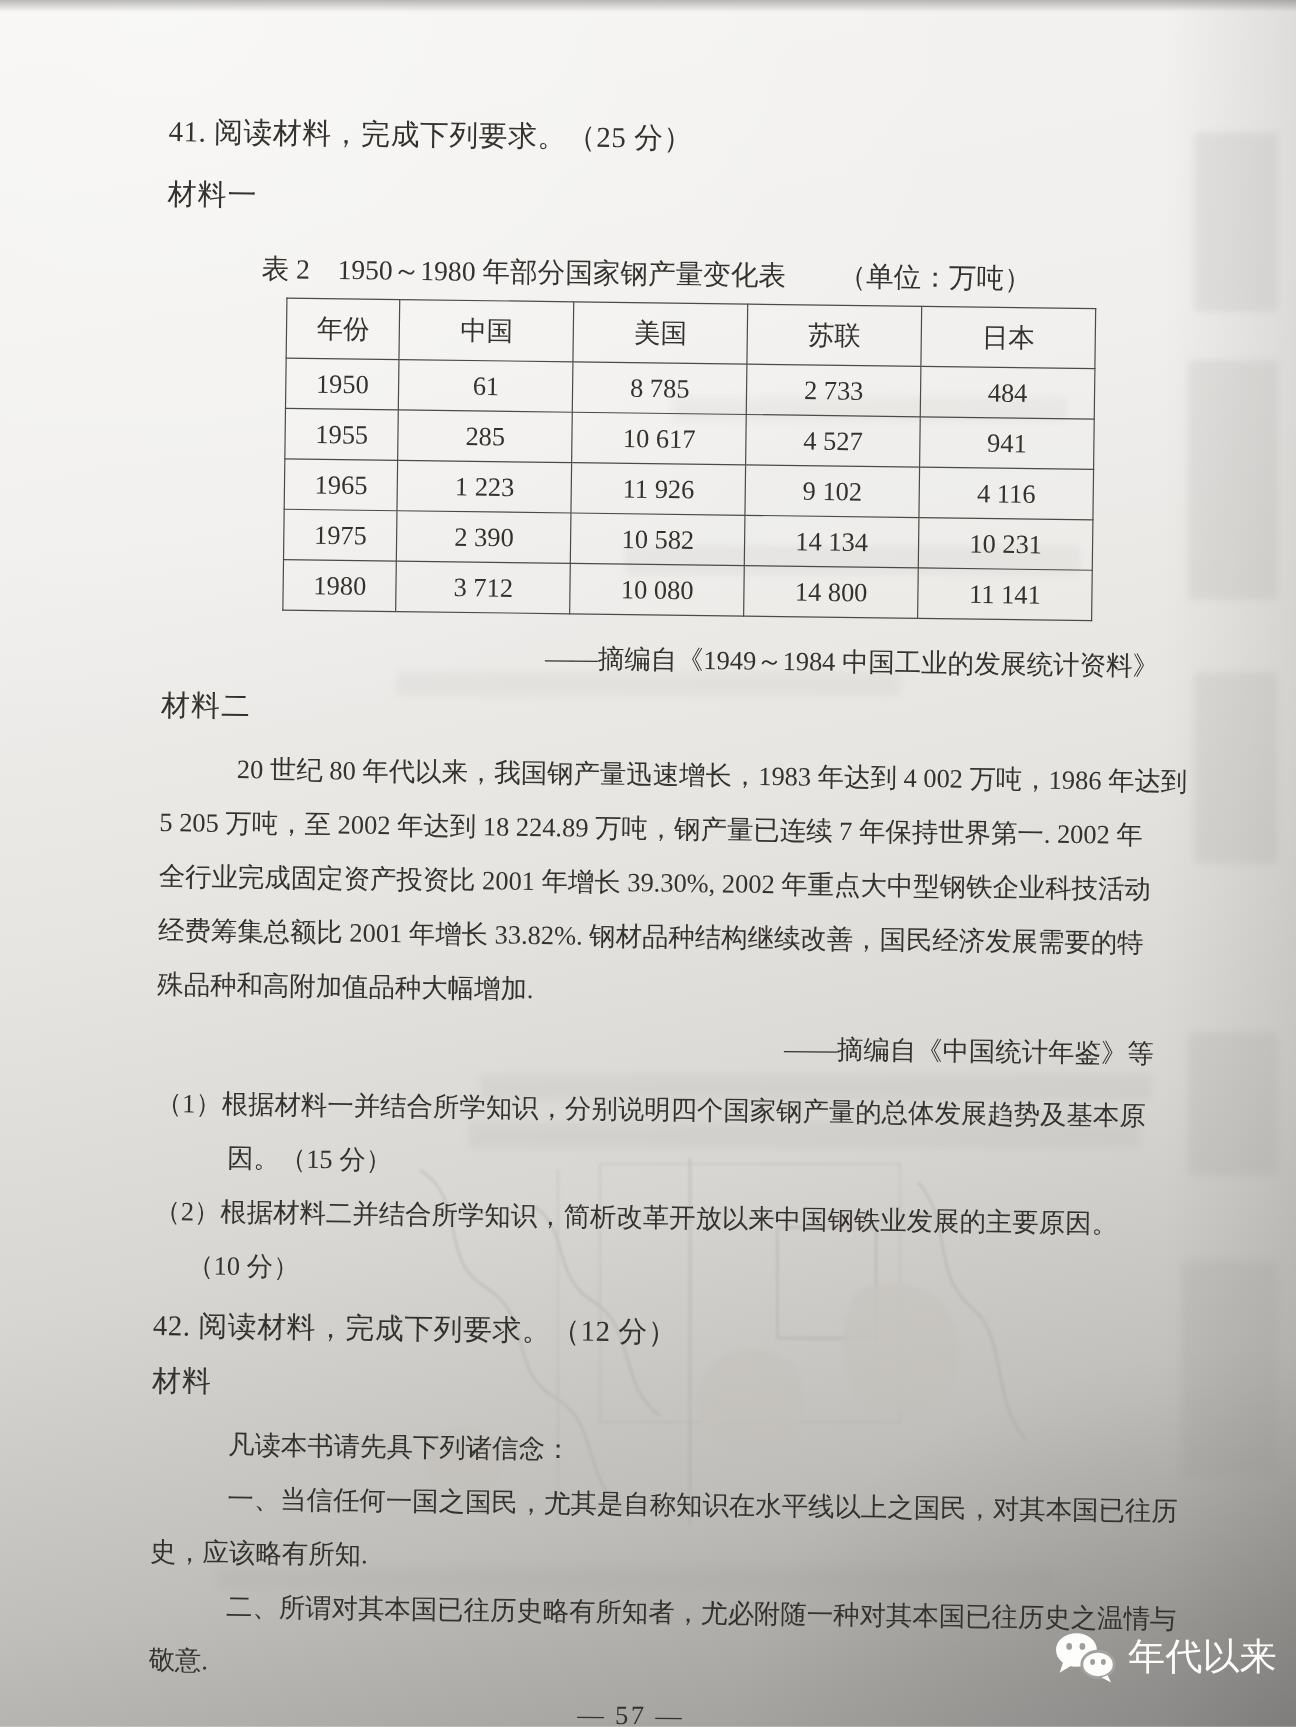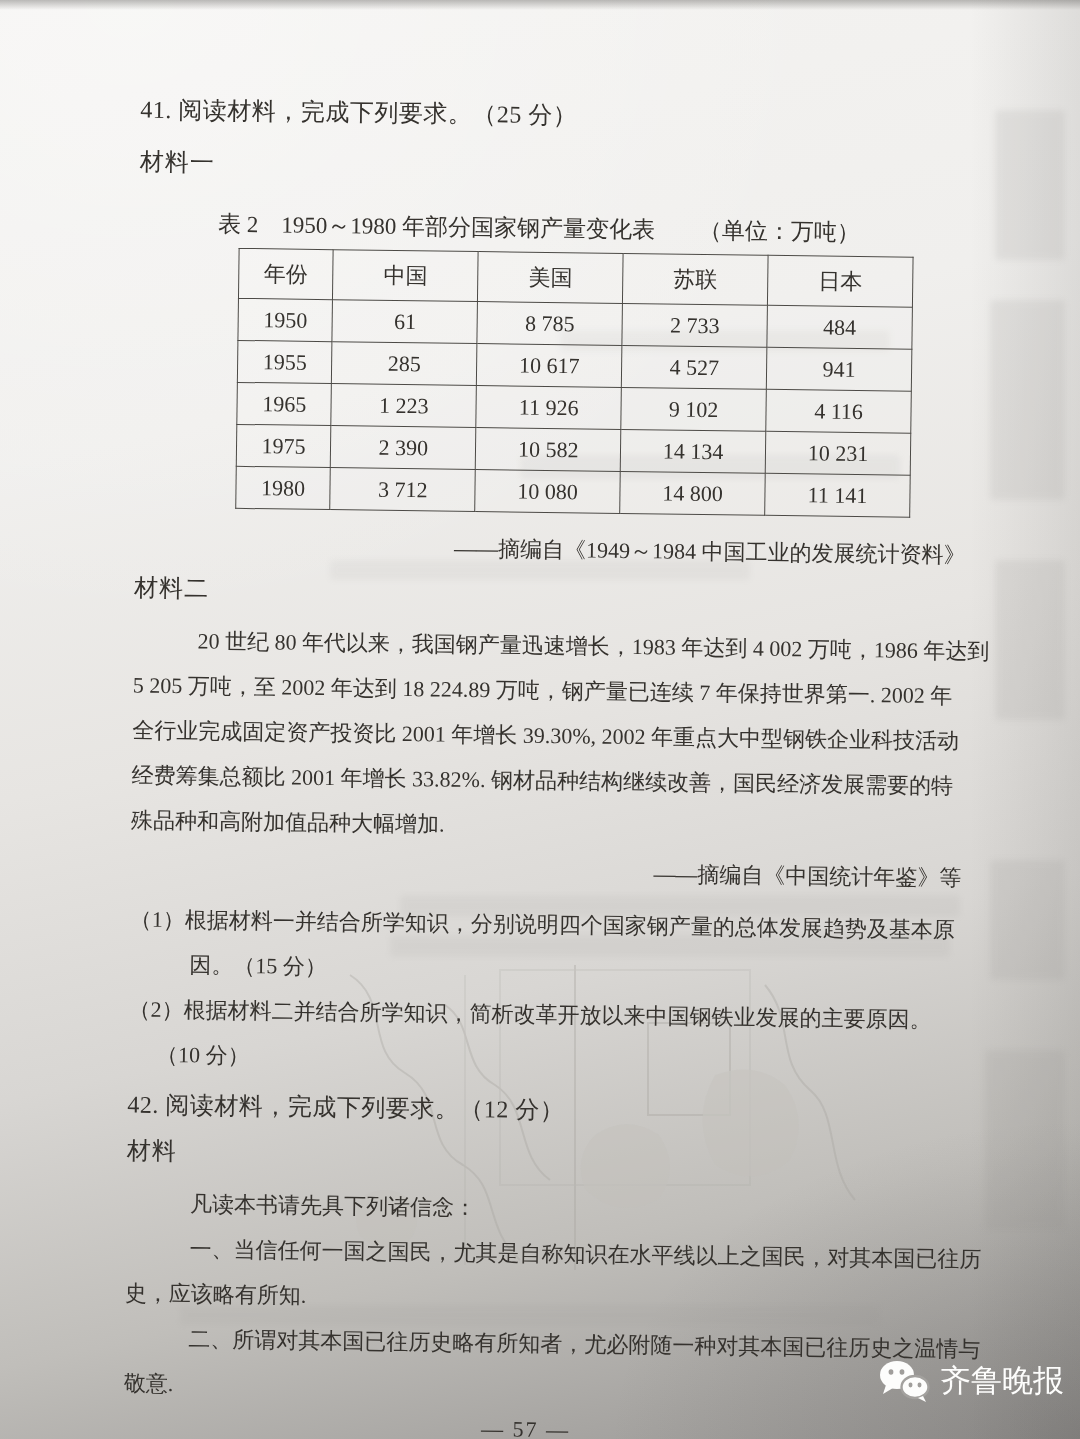--- a/index.html
+++ b/index.html
@@ -200,14 +200,14 @@
     </g>
     <ellipse cx="13" cy="13" rx="2.4" ry="2.8" fill="#a09e9b"></ellipse>
     <ellipse cx="24" cy="13" rx="2.4" ry="2.8" fill="#a09e9b"></ellipse>
     <g>
       <ellipse cx="37" cy="28" rx="13.5" ry="11" fill="#fdfdfc" stroke="#a3a19e" stroke-width="2.4"></ellipse>
       <path d="M45,37 L48,43 L40,39 Z" fill="#fdfdfc"></path>
       <ellipse cx="32.5" cy="26" rx="2" ry="2.4" fill="#a09e9b"></ellipse>
       <ellipse cx="41.5" cy="26" rx="2" ry="2.4" fill="#a09e9b"></ellipse>
     </g>
   </svg>
-  <span class="wm-text">齐鲁晚报</span>
+  <span class="wm-text">年代以来</span>
 </div>
 
 </body></html>

